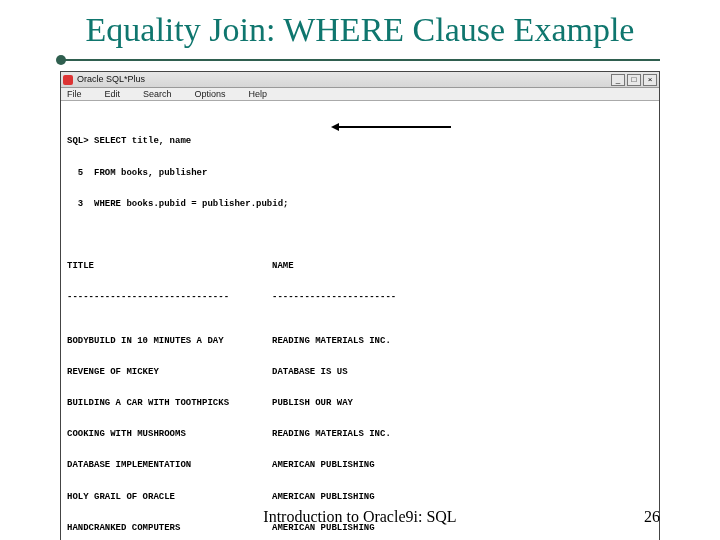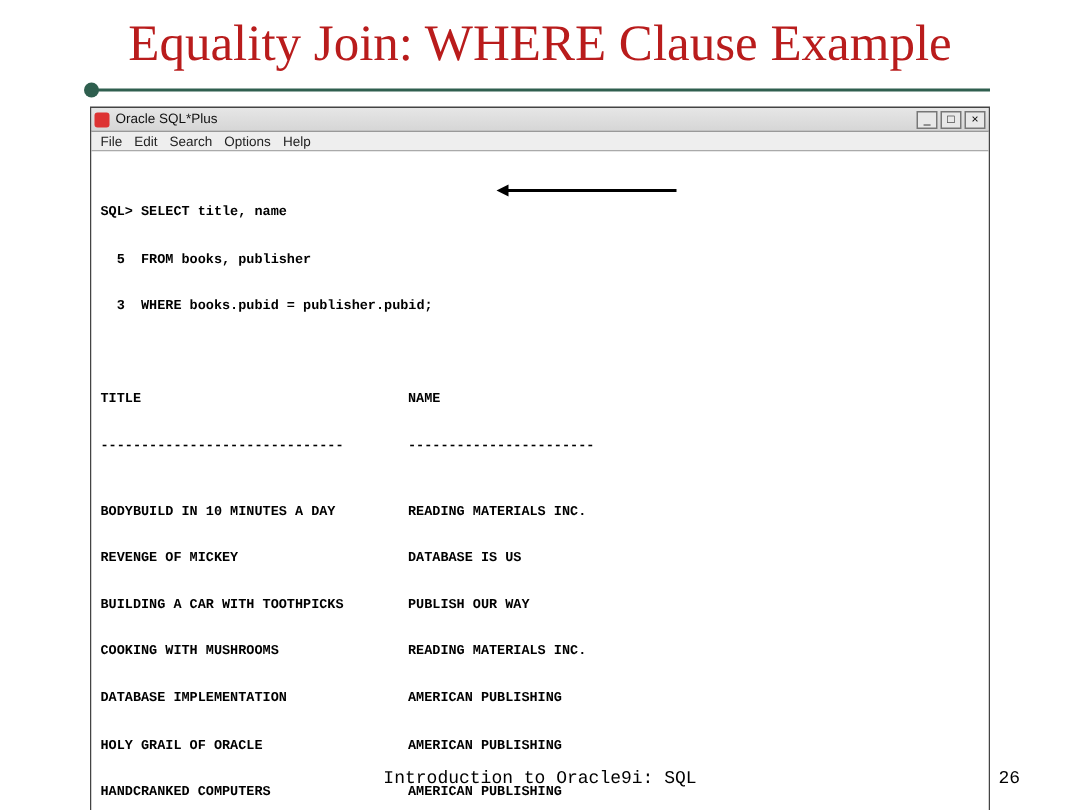--- a/index.html
+++ b/index.html
@@ -10,21 +10,21 @@
     font-family: "Times New Roman", serif;
     position: relative;
     overflow: hidden;
   }
   .slide-title {
     text-align: center;
     font-size: 34px;
     font-weight: normal;
     padding: 10px 60px 0 60px;
     line-height: 1.15;
-    color: #b91c1c;
+    color: #0f766e;
   }
   .title-underline {
     position: relative;
     height: 10px;
     margin: 6px 60px 6px 60px;
   }
   .title-underline .line {
     position: absolute;
     left: 0; right: 0;
     top: 4px;
@@ -75,21 +75,21 @@
   .win-controls .btn {
     width: 14px; height: 12px;
     background: #e8e8e8;
     border: 1px solid #777;
     display: flex; align-items: center; justify-content: center;
     font-size: 8px; line-height: 8px;
     font-family: Tahoma, sans-serif;
   }
   .menubar {
     display: flex;
-    gap: 8px;
+    gap: 23px;
     padding: 1px 6px;
     background: #eee;
     border-bottom: 1px solid #aaa;
     font-family: Tahoma, sans-serif;
     font-size: 9px;
     color: #222;
   }
   .terminal {
     background: #fff;
     color: #000;
@@ -126,24 +126,24 @@
     border-top: 4px solid transparent;
     border-bottom: 4px solid transparent;
     border-right: 8px solid #000;
   }
   .footer {
     position: absolute;
     bottom: 14px;
     left: 0; right: 0;
     display: flex;
     justify-content: space-between;
-    font-family: Liberation Mono, monospace;
-    font-size: 12px;
+    font-family: Liberation Serif, serif;
+    font-size: 16px;
     color: #000;
-    padding: 0 40px;
+    padding: 0 60px;
   }
   .footer .center { position: absolute; left: 0; right: 0; text-align: center; }
   .footer .right { margin-left: auto; }
 </style>
 </head>
 <body>
 
 <h1 class="slide-title">Equality Join: WHERE Clause Example</h1>
 <div class="title-underline">
   <div class="dot"></div>

